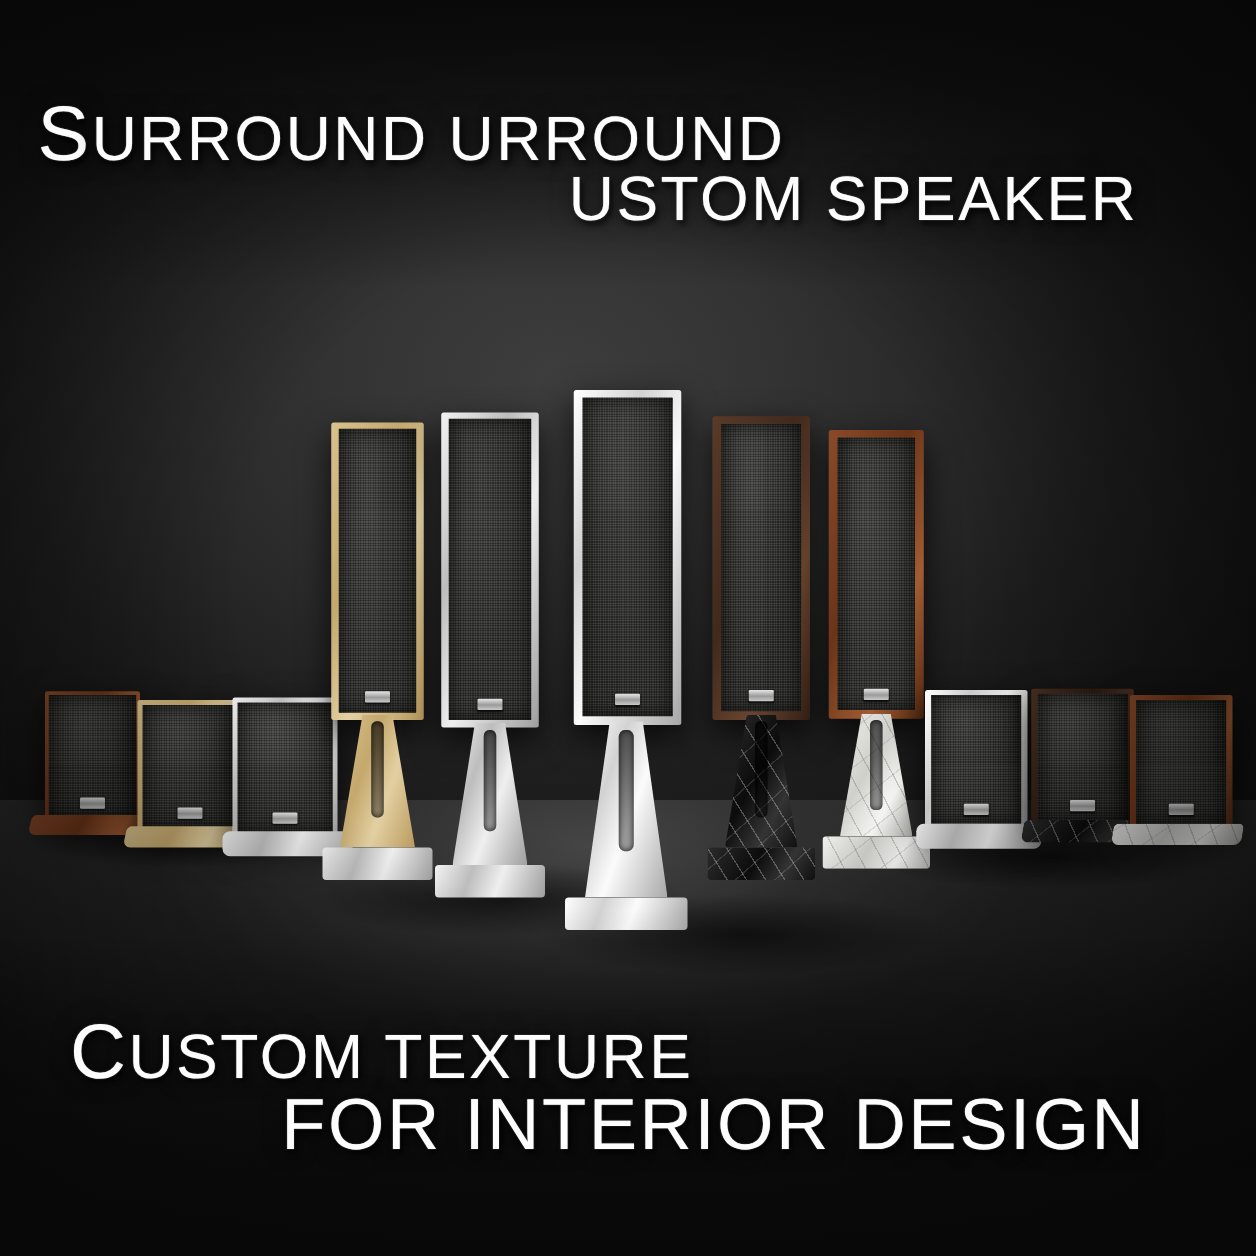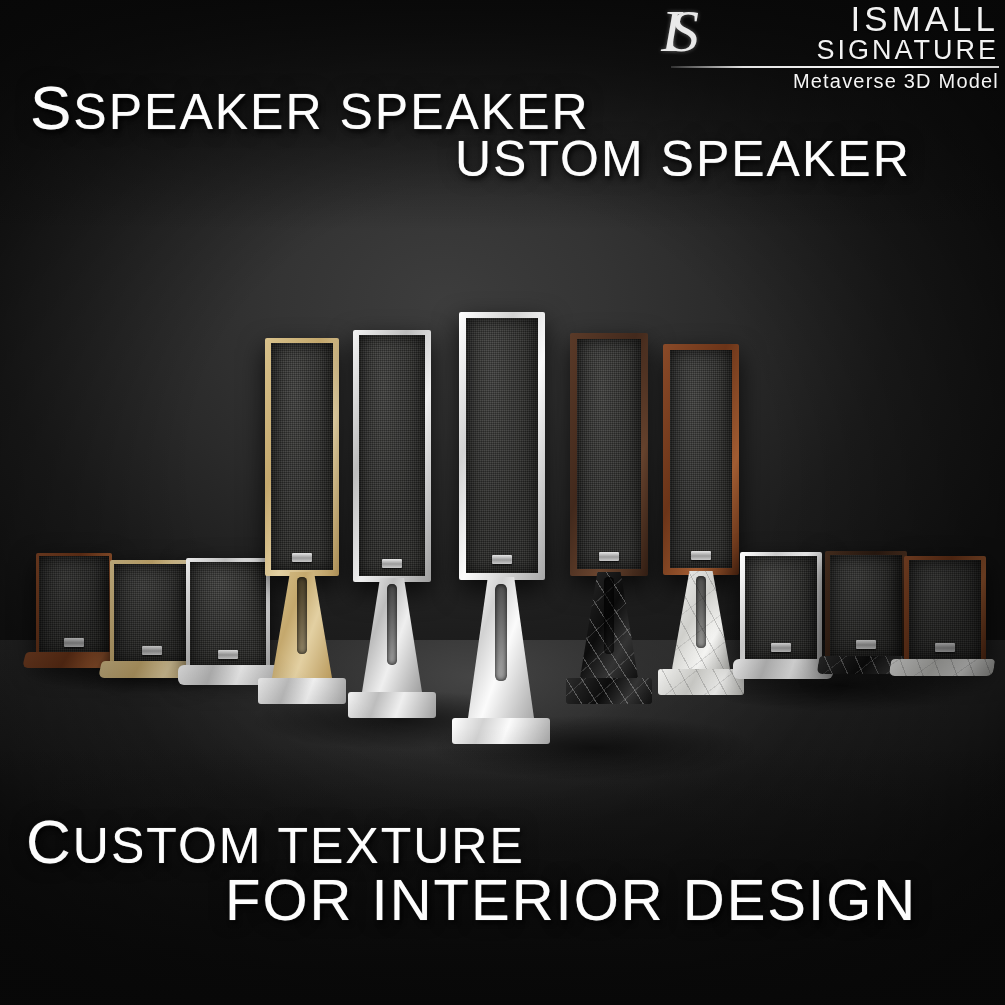--- a/index.html
+++ b/index.html
@@ -95,21 +95,21 @@
     white-space:nowrap;
     text-shadow:
       0 0 1px rgba(255,255,255,.5),
       2px 3px 5px rgba(0,0,0,.85),
       0 0 18px rgba(0,0,0,.6);
   }
   .hl-1{ left:30px;  top:72px;  font-size:50px; letter-spacing:2px; }
   .hl-1 .cap{ font-size:62px; }
   .hl-2{ left:455px; top:130px; font-size:50px; letter-spacing:2px; }
 
-  .hl-3{ left:26px;  top:806px; font-size:50px; letter-spacing:2px; }
+  .hl-3{ left:56px;  top:806px; font-size:50px; letter-spacing:2px; }
   .hl-3 .cap{ font-size:62px; }
   .hl-4{ left:225px; top:866px; font-size:58px; letter-spacing:2px; }
 
   
   .spk{ position:absolute; }
   .grille{
     position:absolute;inset:0;
     background-color:#2b2b29;
     background-image:
       repeating-linear-gradient(0deg, rgba(255,255,255,.055) 0 1px, rgba(0,0,0,.14) 1px 2px),
@@ -314,34 +314,23 @@
       </div>
     </div>
     <div class="wedge m-whitemarble" style="left:890px;top:659px;width:104px;height:17px;transform:skewX(-9deg);"></div>
 
   </div>
 
   <div class="bg-vignette"></div>
   <div class="bg-topfade"></div>
   <div class="bg-botfade"></div>
 
-  <div class="logo">
-    <div class="logo-row">
-      <div class="logo-mono">IS</div>
-      <div class="logo-words">
-        <div class="logo-l1">ISMALL</div>
-        <div class="logo-l2">SIGNATURE</div>
-      </div>
-    </div>
-    <div class="logo-rule"></div>
-    <div class="logo-l3">Metaverse 3D Model</div>
-  </div>
 
   <div class="headline hl-1">
-    <span class="cap">S</span><span>SPEAKER SPEAKER</span>
+    <span class="cap">S</span><span>URROUND URROUND</span>
   </div>
   <div class="headline hl-2">USTOM SPEAKER</div>
 
   <div class="headline hl-3">
     <span class="cap">C</span><span>USTOM TEXTURE</span>
   </div>
   <div class="headline hl-4">FOR INTERIOR DESIGN</div>
 
 </div>
 

